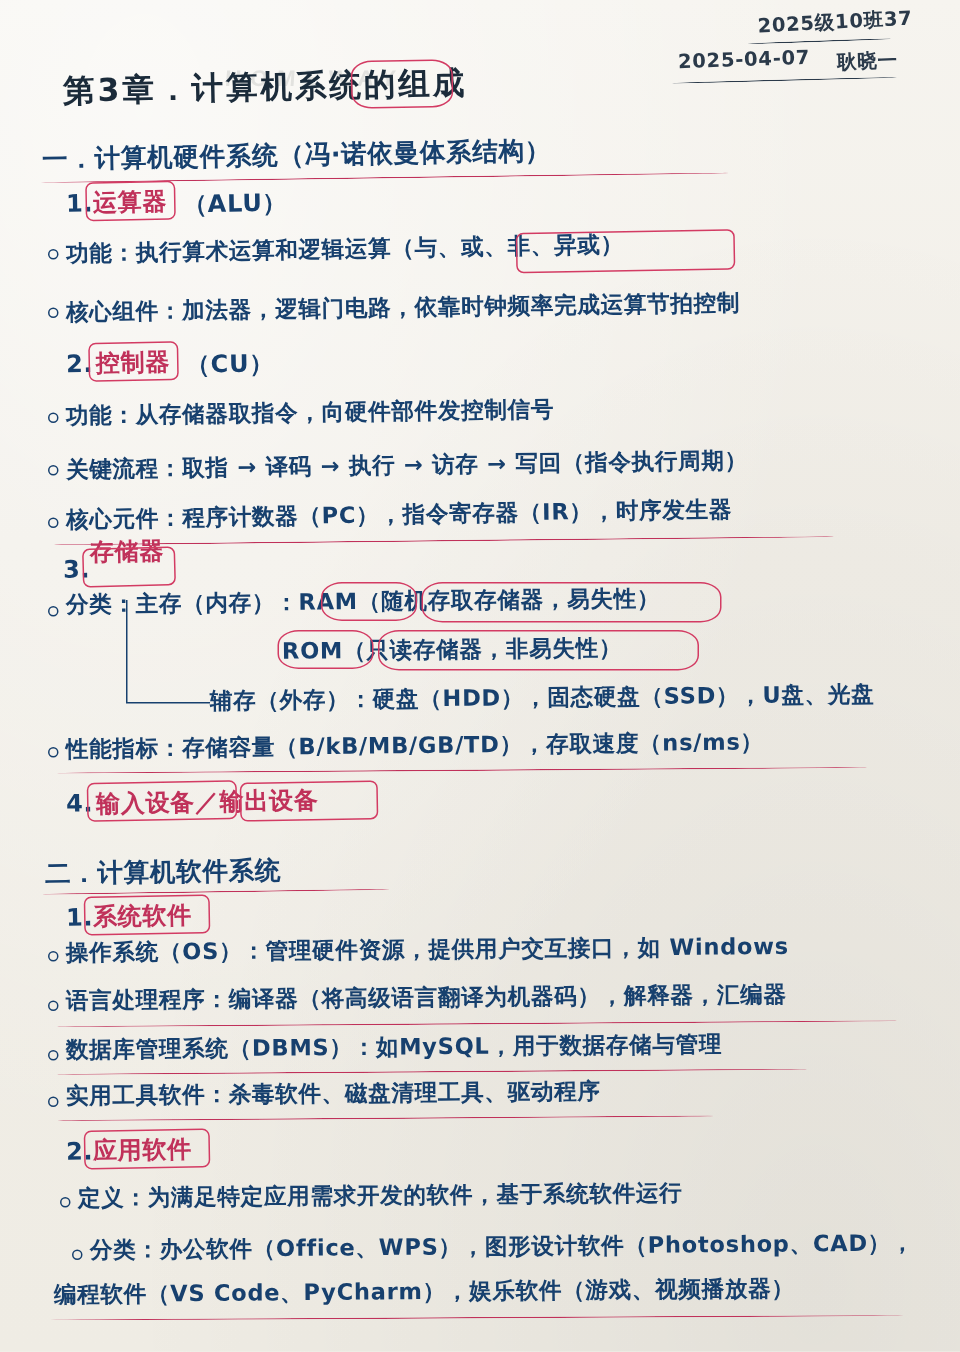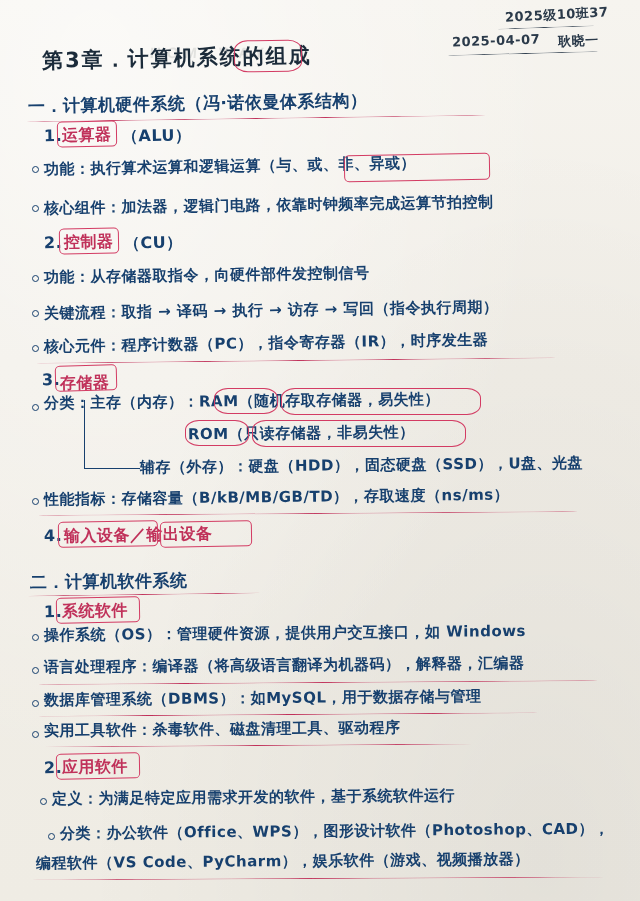--- a/index.html
+++ b/index.html
@@ -118,21 +118,21 @@
   <div class="ink t-b" style="left:44px;top:266px;transform:rotate(-.8deg);">功能：从存储器取指令，向硬件部件发控制信号</div>
 
   <div class="bullet" style="left:32px;top:310px;"></div>
   <div class="ink t-b" style="left:44px;top:301px;transform:rotate(-.8deg);">关键流程：取指 → 译码 → 执行 → 访存 → 写回（指令执行周期）</div>
 
   <div class="bullet" style="left:32px;top:345px;"></div>
   <div class="ink t-b" style="left:44px;top:334px;transform:rotate(-.9deg);">核心元件：程序计数器（PC），指令寄存器（IR），时序发生器</div>
   <div class="uline" style="left:36px;top:360px;width:520px;transform:rotate(-.6deg);"></div>
 
   <div class="ink t-h2" style="left:42px;top:370px;transform:rotate(-1deg);">3.</div>
-  <div class="ink red t-h2" style="left:60px;top:373px;transform:rotate(-1deg);">存储器</div>
+  <div class="ink red t-h2" style="left:60px;top:358px;transform:rotate(-1deg);">存储器</div>
   <div class="boxed" style="left:55px;top:365px;width:62px;height:26px;transform:rotate(-1.5deg);"></div>
 
   <div class="bullet" style="left:32px;top:404px;"></div>
   <div class="ink t-b" style="left:44px;top:392px;transform:rotate(-.6deg);">分类：主存（内存）：RAM（随机存取存储器，易失性）</div>
   <div class="boxed round" style="left:214px;top:388px;width:64px;height:26px;"></div>
   <div class="boxed round" style="left:281px;top:388px;width:200px;height:27px;"></div>
 
   <div class="ink t-b" style="left:188px;top:424px;transform:rotate(-.6deg);">ROM（只读存储器，非易失性）</div>
   <div class="boxed round" style="left:185px;top:420px;width:64px;height:26px;"></div>
   <div class="boxed round" style="left:252px;top:420px;width:214px;height:27px;"></div>

